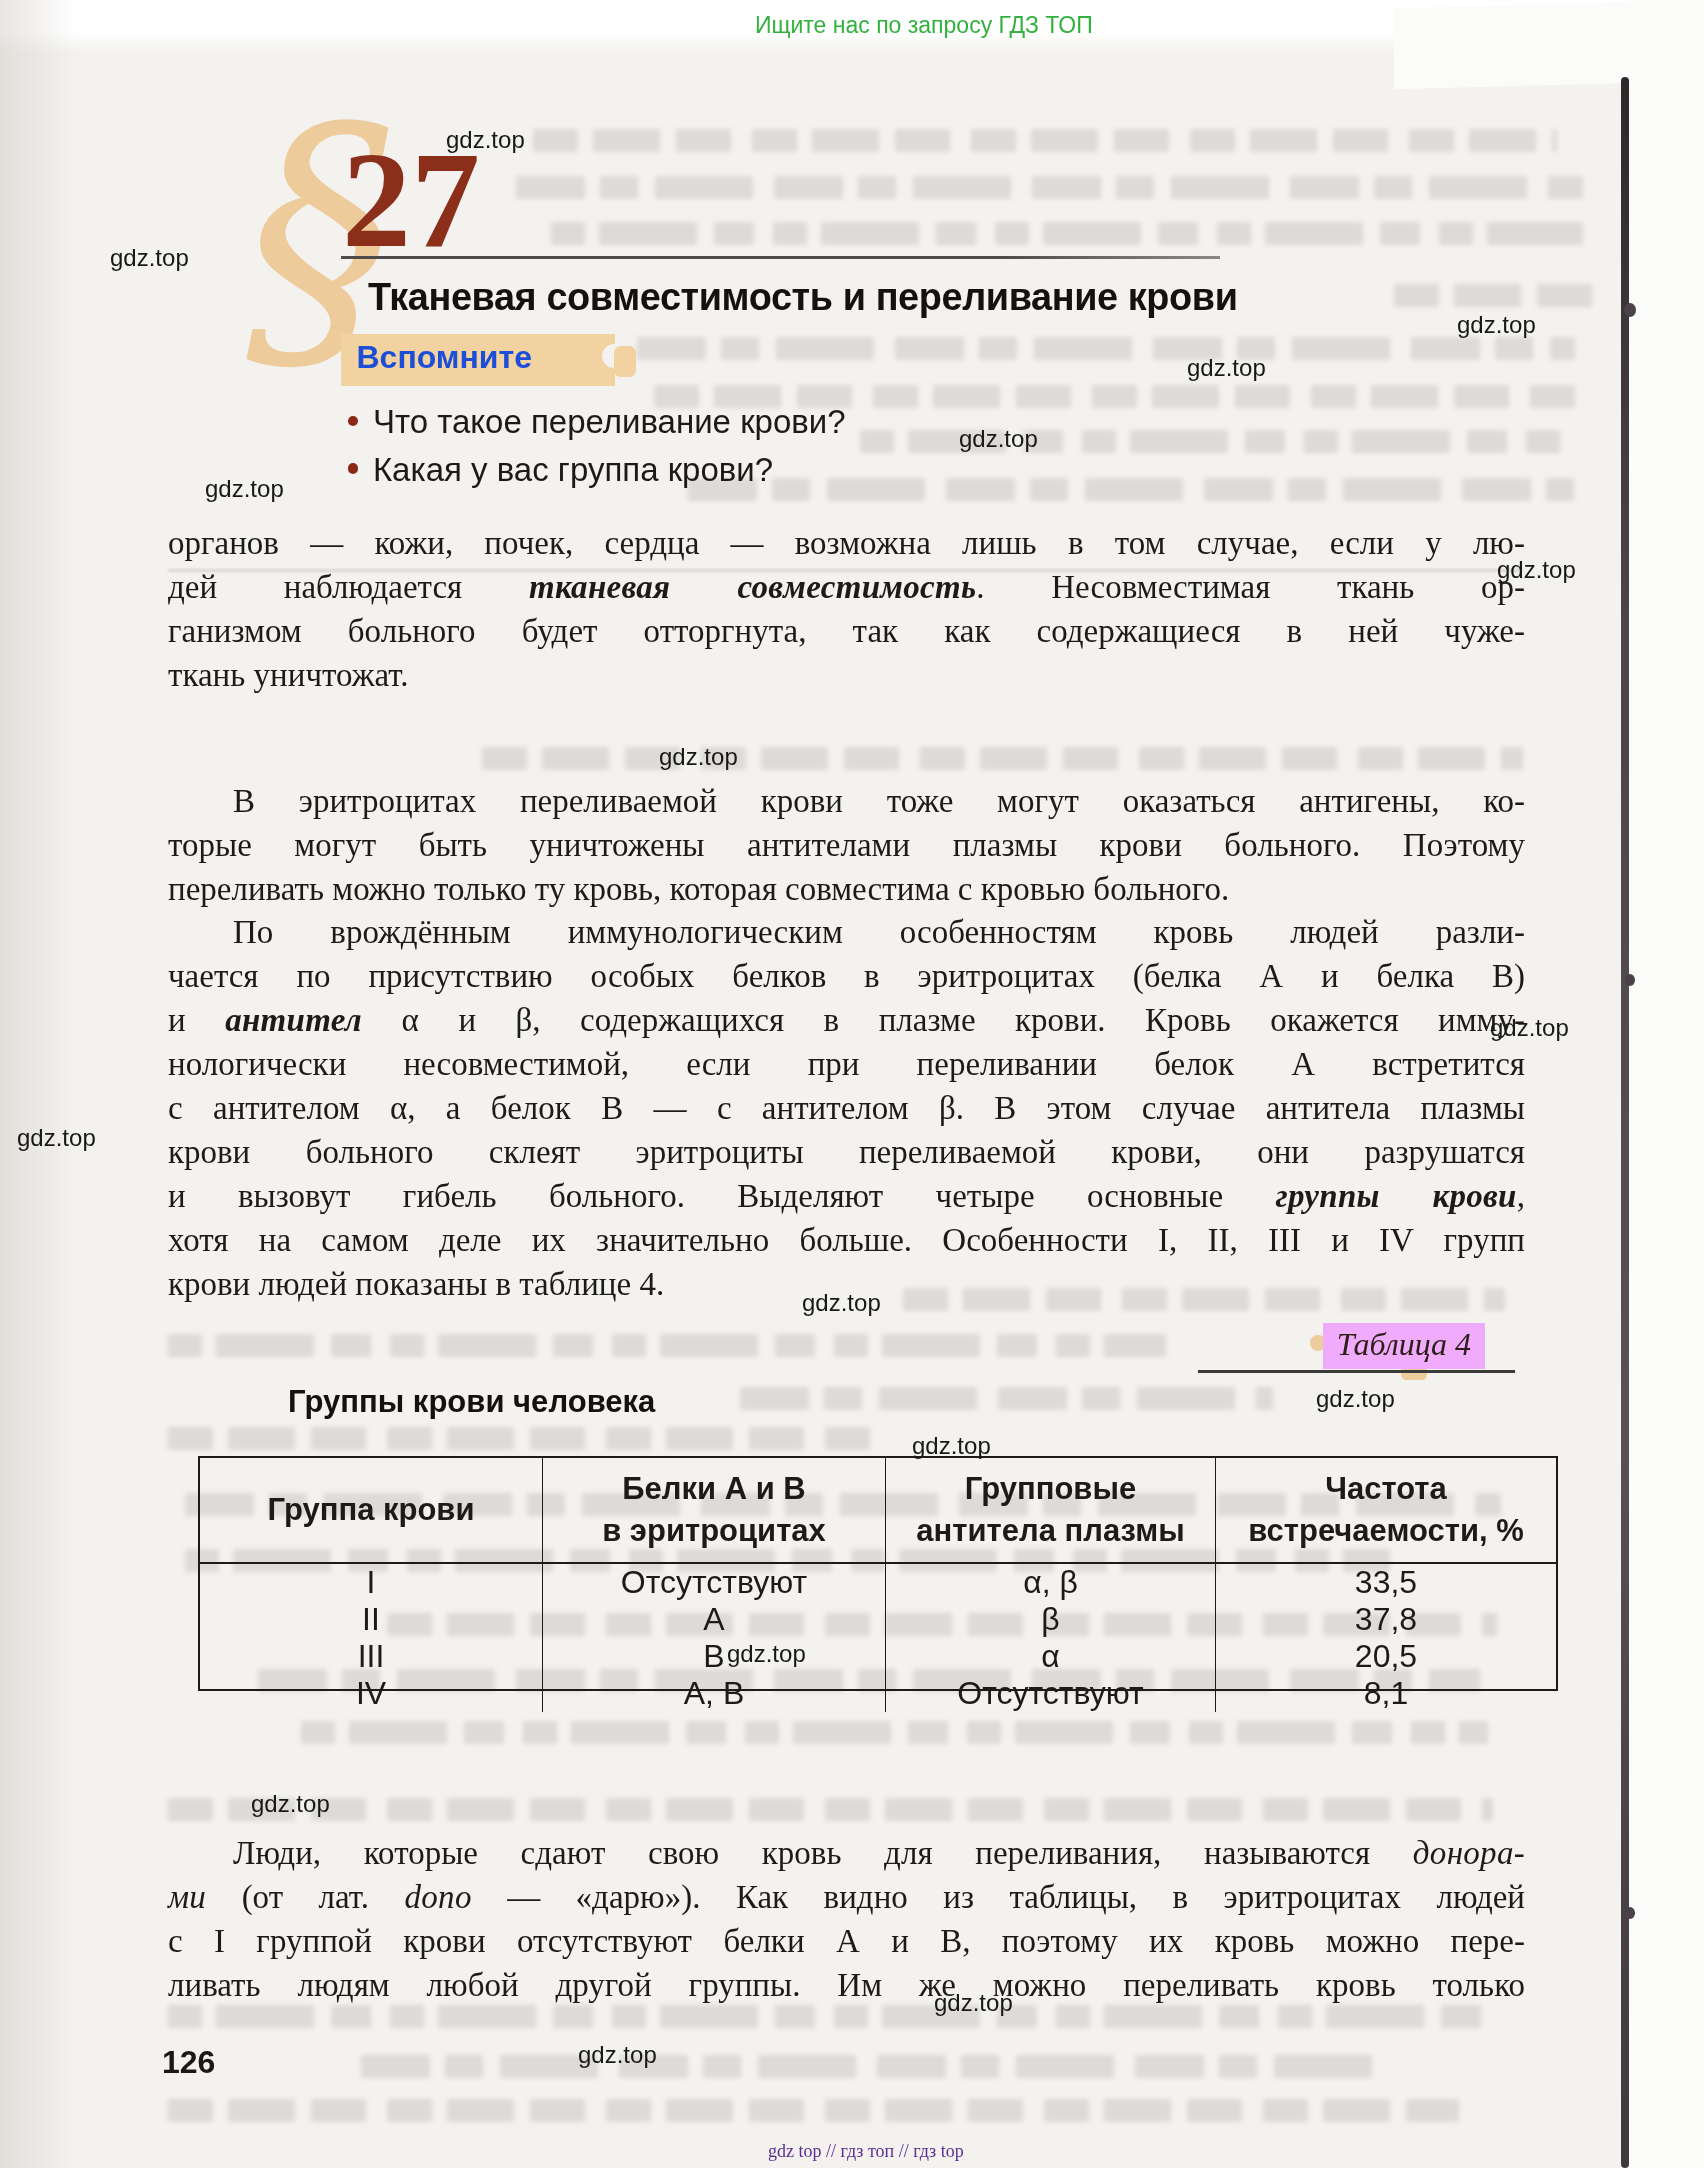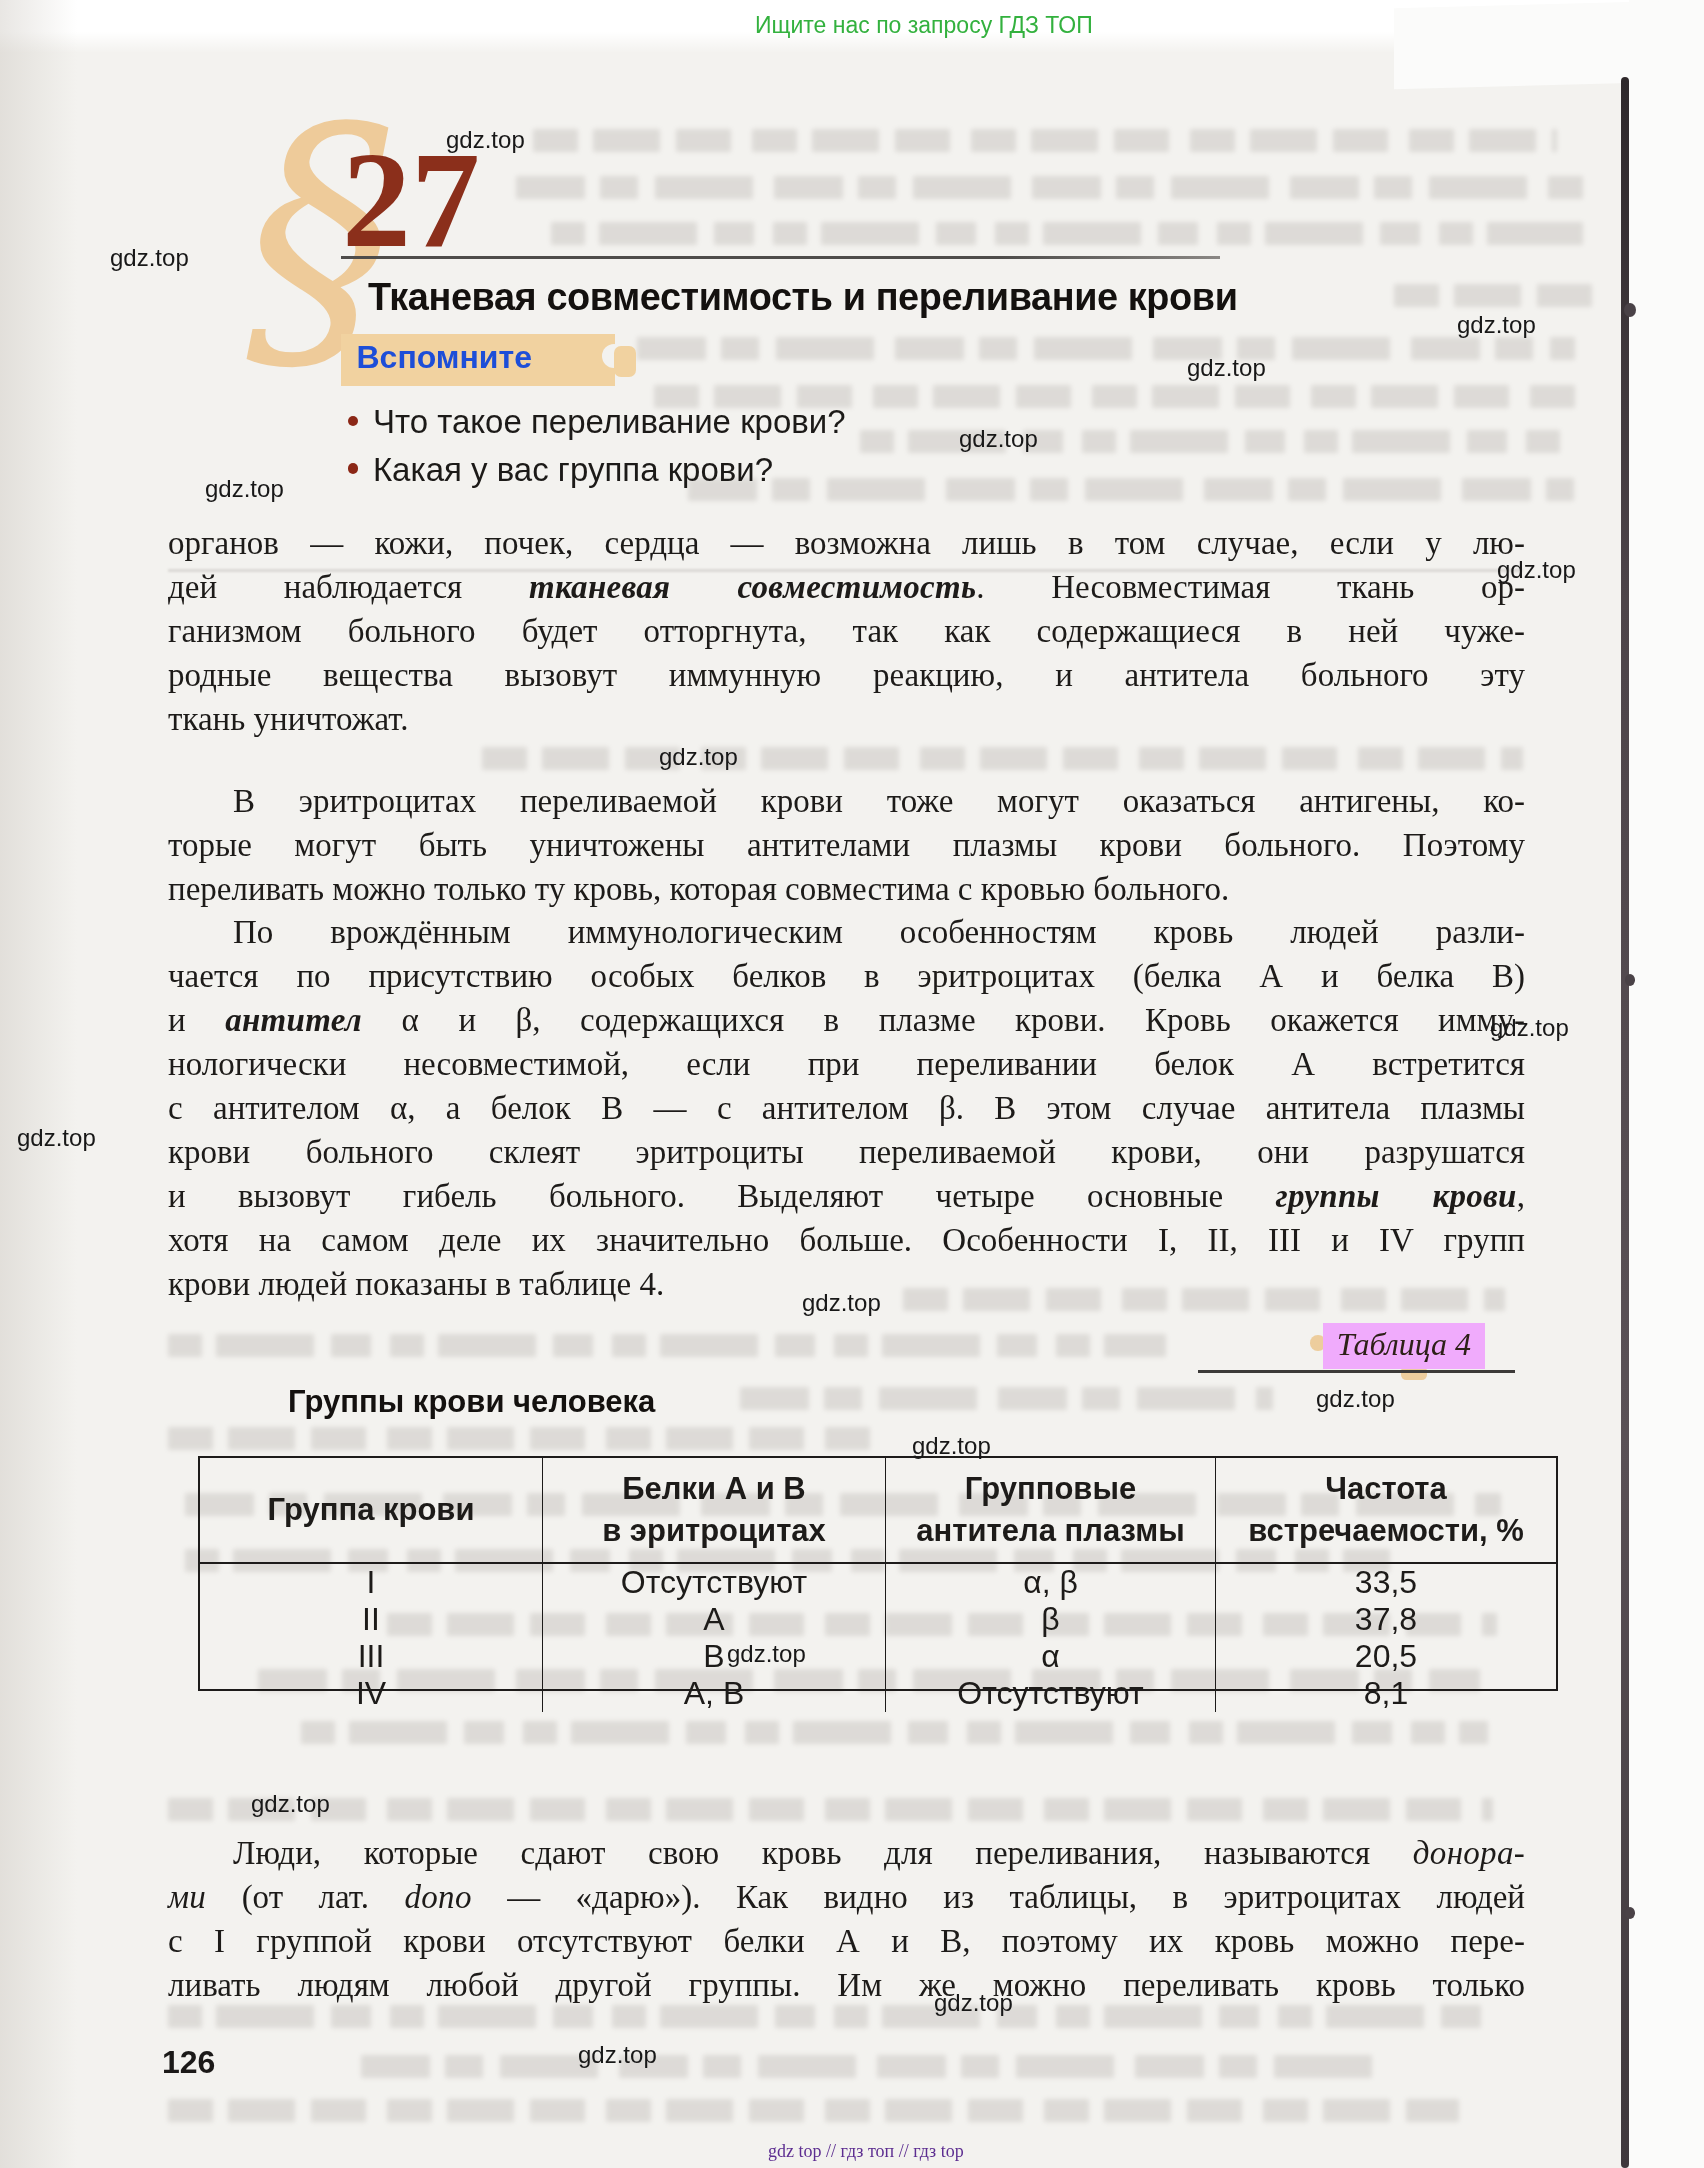--- a/index.html
+++ b/index.html
@@ -131,21 +131,20 @@
       <div class="qrow">
         <span class="qdot"></span>
         <span>Какая у вас группа крови?</span>
       </div>
     </div>
 
   <div class="para" style="top:521px;">
       <div class="pline">органов — кожи, почек, сердца — возможна лишь в том случае, если у лю-</div>
       <div class="pline">дей наблюдается <b><i>тканевая совместимость</i></b>. Несовместимая ткань ор-</div>
       <div class="pline">ганизмом больного будет отторгнута, так как содержащиеся в ней чуже-</div>
-      <div class="pline">родные вещества вызовут иммунную реакцию, и антитела больного эту</div>
       <div class="pline endl">ткань уничтожат.</div>
     </div>
   <div class="para" style="top:779px;">
       <div class="pline ind">В эритроцитах переливаемой крови тоже могут оказаться антигены, ко-</div>
       <div class="pline">торые могут быть уничтожены антителами плазмы крови больного. Поэтому</div>
       <div class="pline endl">переливать можно только ту кровь, которая совместима с кровью больного.</div>
     </div>
   <div class="para" style="top:910px;">
       <div class="pline ind">По врождённым иммунологическим особенностям кровь людей разли-</div>
       <div class="pline">чается по присутствию особых белков в эритроцитах (белка А и белка В)</div>

